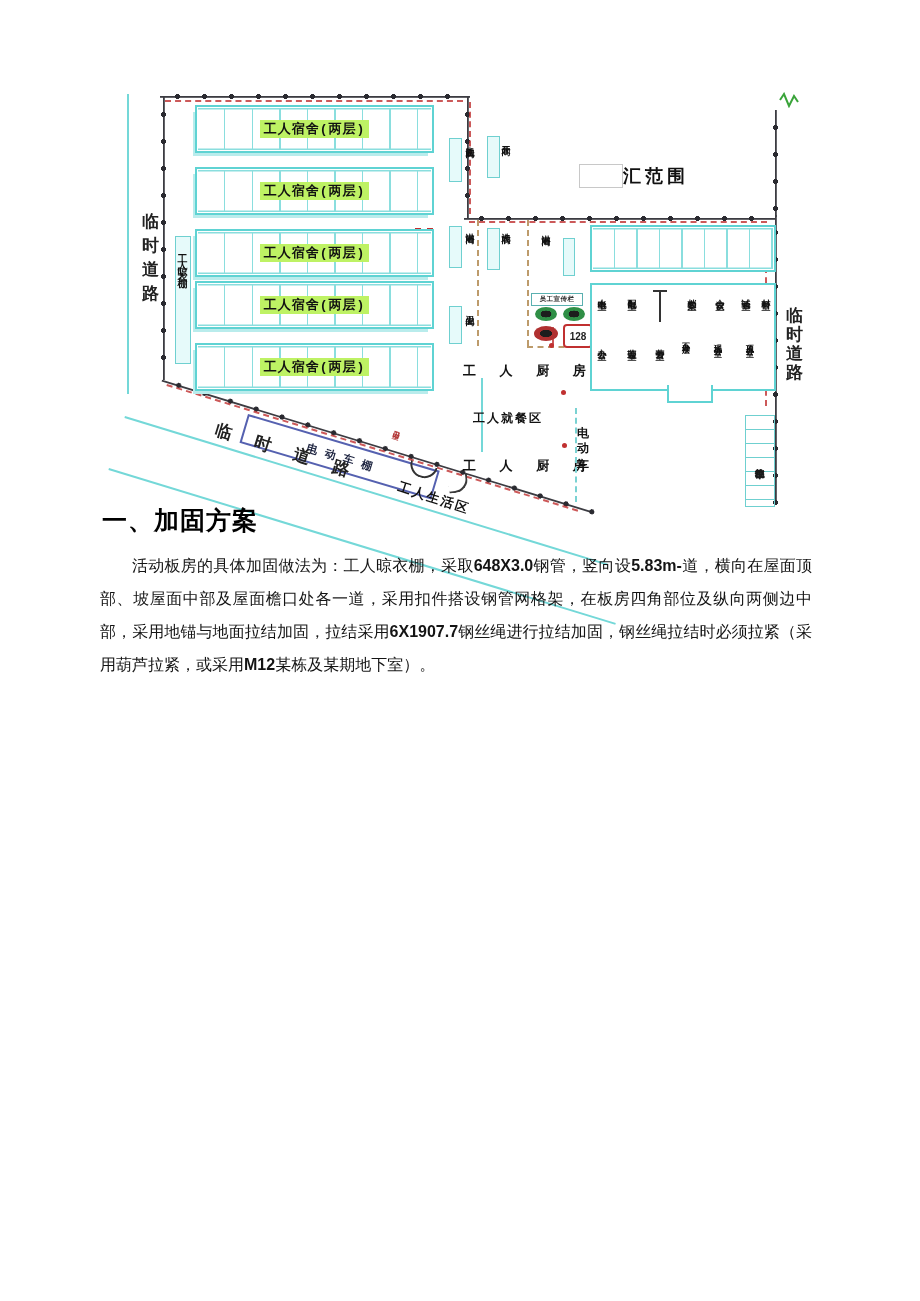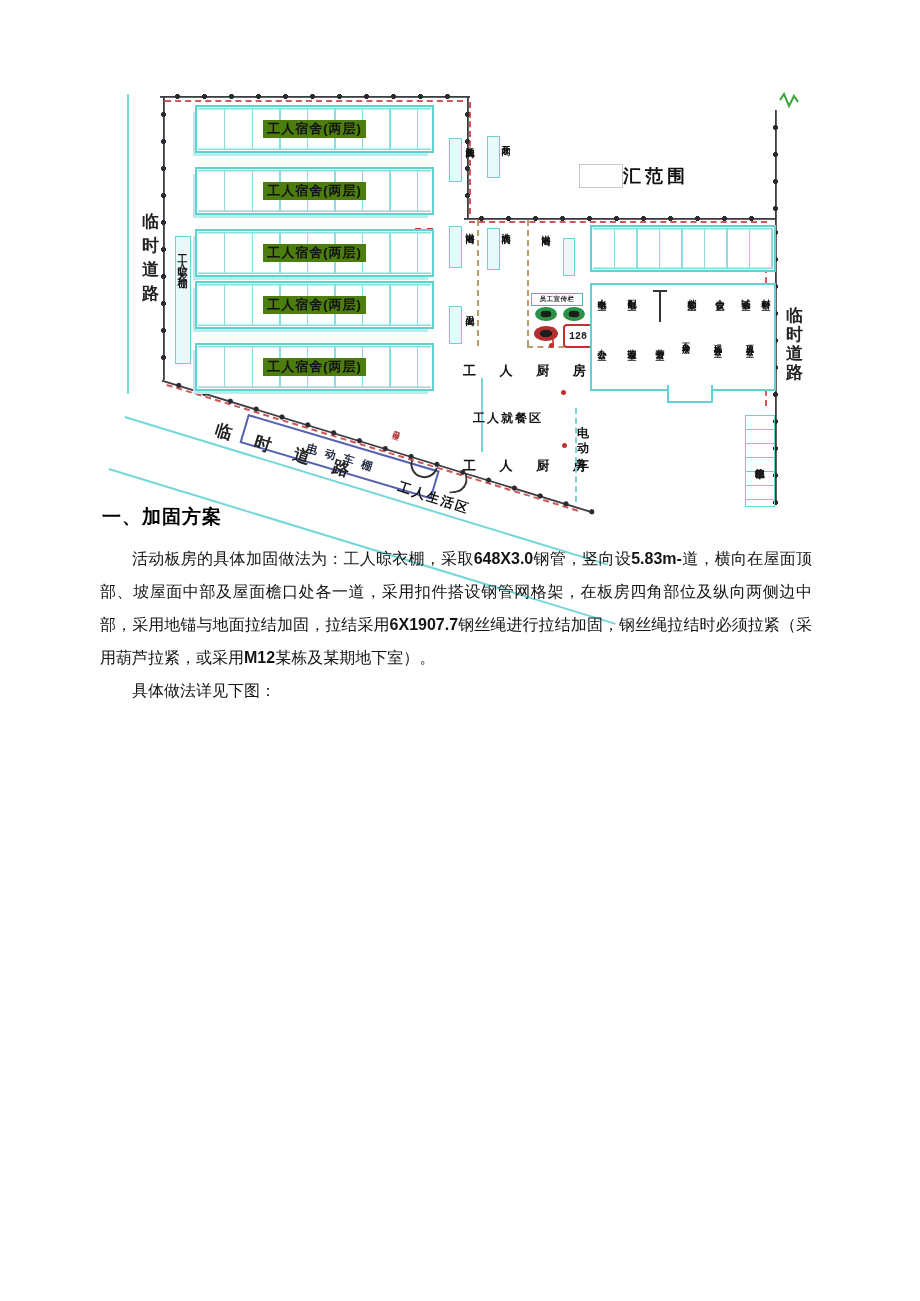--- a/index.html
+++ b/index.html
@@ -29,21 +29,21 @@
   .br-dash-h { position:absolute; height:0; border-top:2px dashed #b28a52; opacity:.85; }
   
   .bld { position:absolute; border:2px solid #5fd3d3; background:#fff;
          box-shadow:-4px 5px 0 -2px #b9ecec; }
   .cells { position:absolute; inset:1px;
     background:repeating-linear-gradient(90deg, rgba(0,0,0,0) 0 26px, #8adede 26px 27.5px);
     box-shadow:inset 0 9px 0 -7.5px #8adede, inset 0 -9px 0 -7.5px #8adede; }
   .cells.c22 { background:repeating-linear-gradient(90deg, rgba(0,0,0,0) 0 21px, #8adede 21px 22.5px); }
   .bld .lbl { position:absolute; inset:0; display:flex; align-items:center; justify-content:center;
     font-weight:bold; font-size:13px; font-family:"Liberation Sans",sans-serif; letter-spacing:1px; color:#111; }
-  .bld .lbl span { background:#4d7c0f; padding:0 4px; white-space:nowrap; }
+  .bld .lbl span { background:#bef264; padding:0 4px; white-space:nowrap;font-family:Liberation Mono, monospace; }
   .openrect { position:absolute; border:2px solid #5fd3d3; background:#fff; }
   
   .vtext { writing-mode:vertical-rl; text-orientation:upright; }
   .roadlbl { position:absolute; font-weight:bold; font-size:17px; color:#222;
     font-family:"Liberation Sans",sans-serif; white-space:nowrap; }
   .vlbl { position:absolute; writing-mode:vertical-rl; text-orientation:upright;
     font-size:9px; font-weight:bold; letter-spacing:1px; line-height:1;
     font-family:"Liberation Sans",sans-serif; color:#111; white-space:nowrap; }
   .vlbl.small8 { font-size:8px; }
   .hlbl { position:absolute; font-weight:bold; font-family:"Liberation Sans",sans-serif;
@@ -74,21 +74,21 @@
     font-family:"Liberation Sans",sans-serif; padding-left:8px; }
   .gatearc { position:absolute; width:24px; height:12px; border:2.5px solid #333;
     border-top:none; border-radius:0 0 14px 14px; }
   .hook { position:absolute; width:18px; height:16px; border-right:2.5px solid #3a3a3a;
     border-bottom:2.5px solid #3a3a3a; border-radius:0 0 14px 0; }
   .flagpole { position:absolute; width:0; height:30px; border-left:2px solid #333; }
   .flagtop { position:absolute; width:14px; height:0; border-top:2px solid #333; }
   .whitebox { position:absolute; background:#fff; border:1px solid #c8c8c8; }
   
   .textblock { position:absolute; left:100px; top:504px; width:712px; }
-  .textblock h2 { font-family:"Liberation Sans",sans-serif; font-size:19px; font-weight:bold;
+  .textblock h2 { font-family:"Liberation Sans",sans-serif; font-size:25px; font-weight:bold;
     color:#000; margin:0 0 12px 2px; letter-spacing:1px; }
   .textblock p { margin:0; font-size:16px; line-height:33px; text-align:justify;
     text-indent:2em; color:#141414; }
   .num { font-family:"Liberation Sans",sans-serif; font-weight:bold; }
 </style>
 </head>
 <body>
 
 <div class="plan">
 
@@ -172,21 +172,21 @@
   <div class="br-dash-h" style="left:412px; top:266px; width:48px;"></div>
   <div class="rdash-v" style="left:437px; top:247px; height:18px;"></div>
   <div class="reddot" style="left:434px; top:263px;"></div>
   <div class="reddot" style="left:446px; top:310px;"></div>
   <div class="reddot" style="left:447px; top:363px;"></div>
 
   <div class="signlbl" style="left:416px; top:213px; width:50px; height:11px;">员工宣传栏</div>
   <div class="gsign" style="left:420px; top:227px; width:22px; height:14px;"></div>
   <div class="gsign" style="left:448px; top:227px; width:22px; height:14px;"></div>
   <div class="rsign" style="left:419px; top:246px; width:24px; height:15px;"></div>
-  <div class="rbox" style="left:448px; top:244px; width:26px; height:20px;font-family:Liberation Mono, monospace;">128</div>
+  <div class="rbox" style="left:448px; top:244px; width:26px; height:20px;">128</div>
 
   <div class="hlbl" style="left:348px; top:282px; font-size:13px; letter-spacing:10px;">工 人 厨 房</div>
   <div class="cy-v" style="left:366px; top:298px; height:74px;"></div>
   <div class="hlbl" style="left:358px; top:330px; font-size:12px; letter-spacing:2px;">工人就餐区</div>
   <div class="hlbl" style="left:348px; top:377px; font-size:13px; letter-spacing:10px;">工 人 厨 房</div>
 
   <div class="cy-dash-v" style="left:460px; top:328px; height:94px;"></div>
   <div class="vlbl" style="left:462px; top:336px; font-size:12px; letter-spacing:16px;">电动车</div>
 
   <div class="whitebox" style="left:464px; top:84px; width:42px; height:22px;"></div>
@@ -225,14 +225,13 @@
   <div class="roadlbl rot" style="left:104px; top:338px; letter-spacing:24px; transform:rotate(17.5deg);">临时道路</div>
   <div class="gatearc rot" style="left:296px; top:380px; transform:rotate(17deg);"></div>
   <div class="vlbl rot" style="left:281px; top:344px; font-size:7px; color:#b03030; transform:rotate(17deg);">门卫室</div>
   <div class="hlbl rot" style="left:286px; top:398px; font-size:13px; letter-spacing:2px; transform:rotate(18deg);">工人生活区</div>
   <div class="hook rot" style="left:332px; top:396px; transform:rotate(-8deg);"></div>
 </div>
 
 <div class="textblock">
   <h2>一、加固方案</h2>
   <p><span>活动板房的具体加固做法为：工人晾衣棚，采取</span><span class="num">648X3.0</span><span>钢管，竖向设</span><span class="num">5.83m-</span><span>道，横向在屋面顶部、坡屋面中部及屋面檐口处各一道，采用扣件搭设钢管网格架，在板房四角部位及纵向两侧边中部，采用地锚与地面拉结加固，拉结采用</span><span class="num">6X1907.7</span><span>钢丝绳进行拉结加固，钢丝绳拉结时必须拉紧（采用葫芦拉紧，或采用</span><span class="num">M12</span><span>某栋及某期地下室）。</span></p>
-  <p>具体做法详见下图：</p>
 </div>
 
 </body></html>

